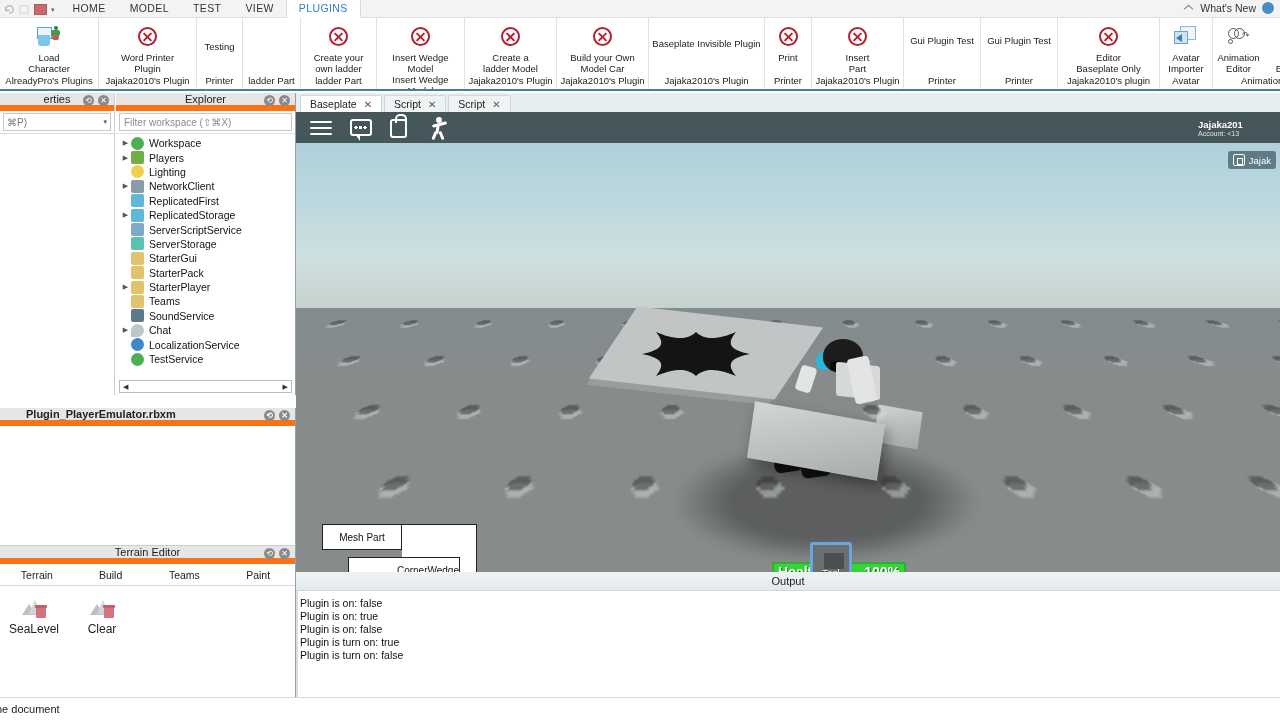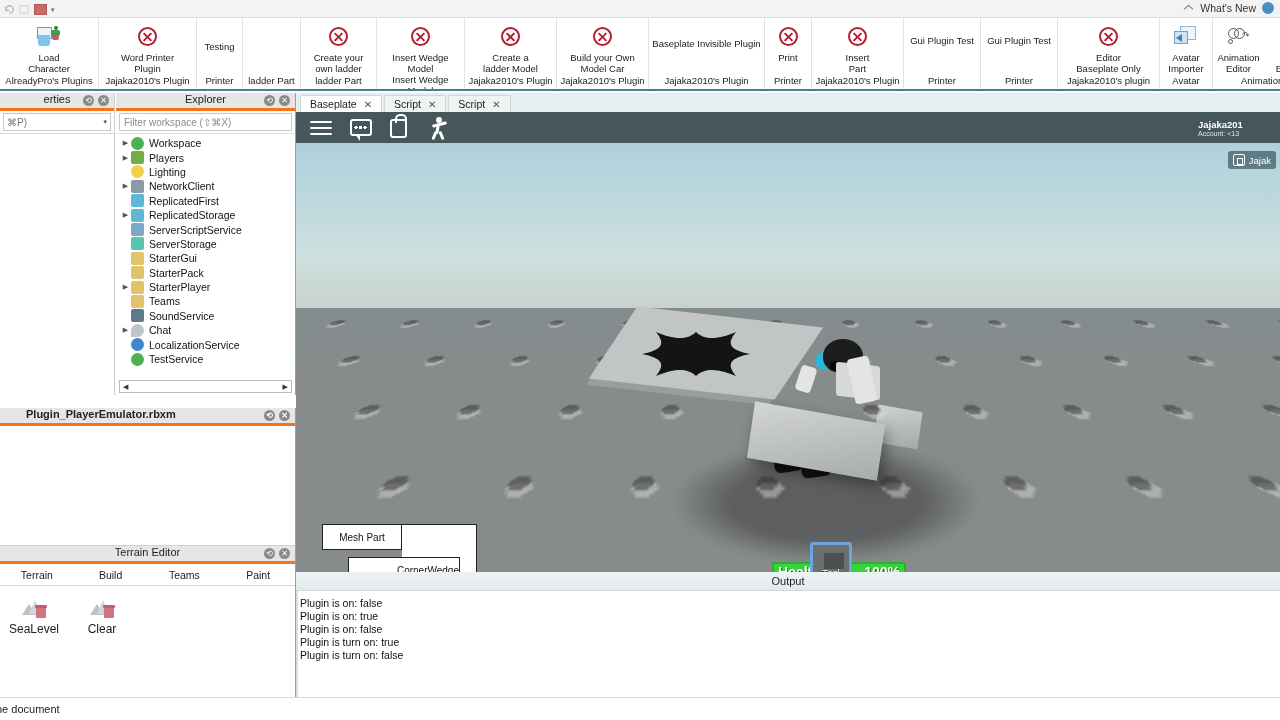--- a/index.html
+++ b/index.html
@@ -94,22 +94,22 @@
   .ico-anim .ar { position:absolute; right:1px; top:3px; color:#555; font-size:9px; }
   
   .ico-rig { width: 22px; height: 21px; }
   .ritem-textonly {
     width: 98px; display:flex; flex-direction:column; align-items:center; justify-content:center;
     height: 48px; font-size:9.5px; color:#222; text-align:center; line-height:11px;
   }
 
   
   .panel-title {
-    height: 18px; background: #e6e6e6; border-bottom: 3px solid #f97316;
-    display: flex; align-items: flex-start; justify-content: center; position: relative;
+    height: 18px; background: #e6e6e6; border-bottom: 6px solid #f97316;
+    display: flex; align-items: center; justify-content: center; position: relative;
     font-size: 11px; color: #222;
   }
   .panel-btns { position:absolute; right:5px; top:2px; display:flex; gap:4px; }
   .pbtn { width: 11px; height: 11px; border-radius:50%; background:#8a8a8a; color:#fff;
           font-size:8px; line-height:11px; text-align:center; }
   .pbtn.rot { background:#8a8a8a; }
 
   .props-dock {
     position:absolute; left:0; top:93px; width:115px; height:302px;
     background:#fff; border-right:1px solid #cfcfcf;
@@ -317,20 +317,27 @@
       <svg class="qat-ico" viewBox="0 0 12 12">
           <path d="M2 6 A4 4 0 1 1 6 10" fill="none" stroke="#8a8a8a" stroke-width="1.6"></path>
           <path d="M2 3 L2 7 L6 7" fill="none" stroke="#8a8a8a" stroke-width="1.6"></path>
         </svg>
       <svg class="qat-ico" viewBox="0 0 12 12">
           <rect x="1" y="2" width="9" height="8" fill="none" stroke="#c3c3c3" stroke-width="1.4"></rect>
         </svg>
       <div class="qat-red"></div>
       <div class="qat-caret">▾</div>
     </div>
+    <div class="tabstrip">
+      <div class="tab">HOME</div>
+      <div class="tab">MODEL</div>
+      <div class="tab">TEST</div>
+      <div class="tab">VIEW</div>
+      <div class="tab active">PLUGINS</div>
+    </div>
     <div class="menu-right">
       <svg class="home-ico" viewBox="0 0 12 10">
           <path d="M1 6 L6 1.5 L11 6" fill="none" stroke="#8a8a8a" stroke-width="1.3"></path>
         </svg>
       <span>What's New</span>
       <div class="globe"></div>
     </div>
   </div>
 
   <div class="ribbon">

